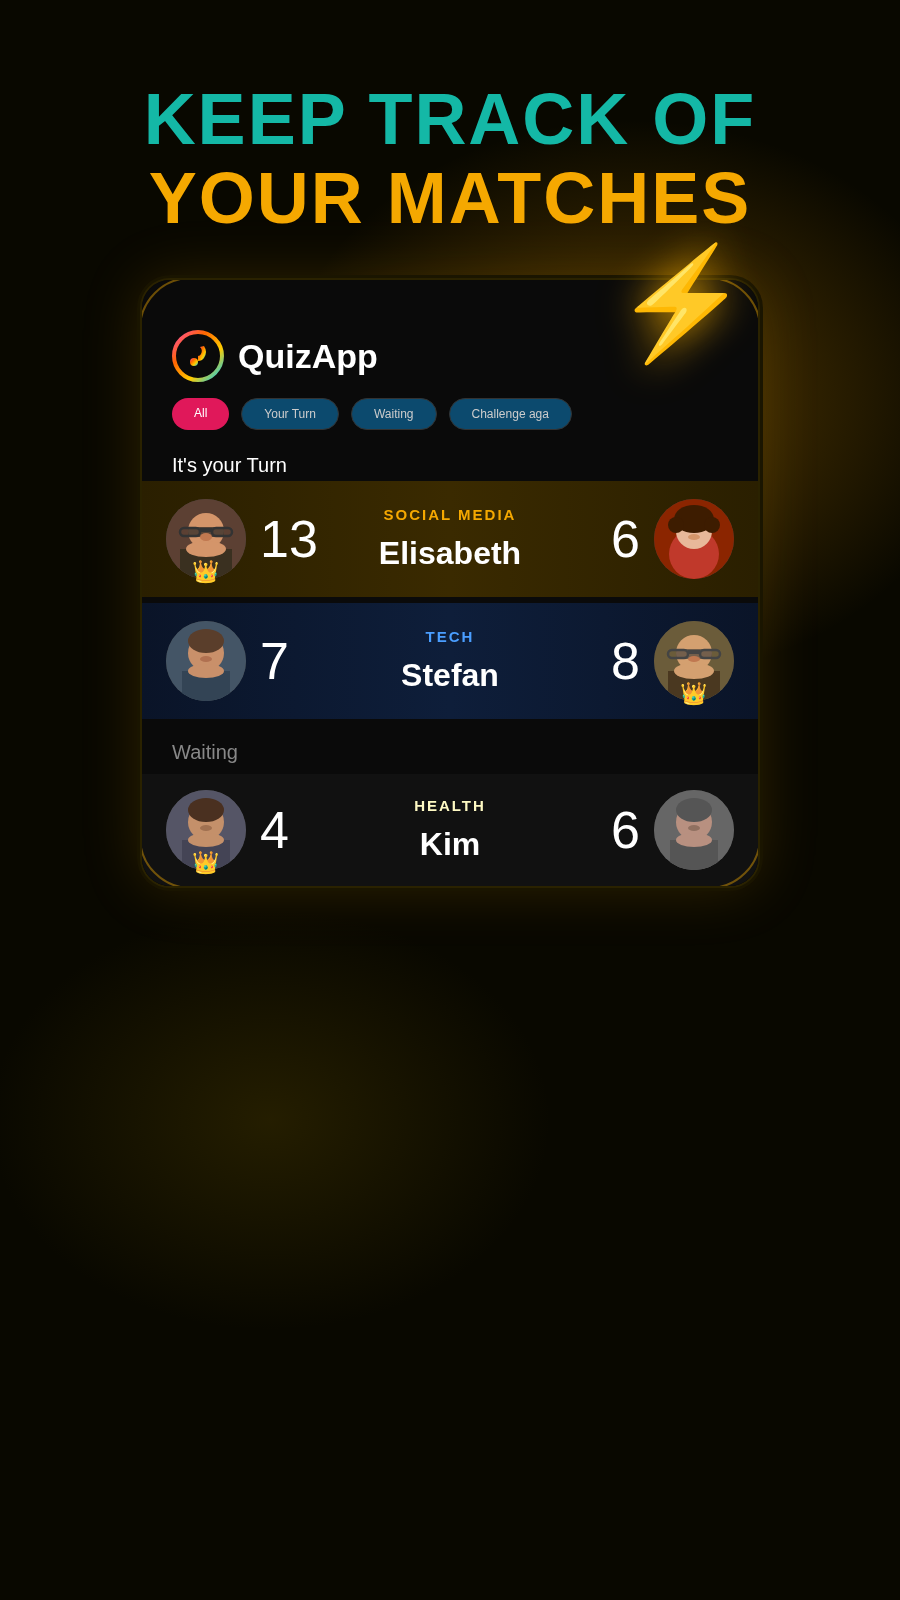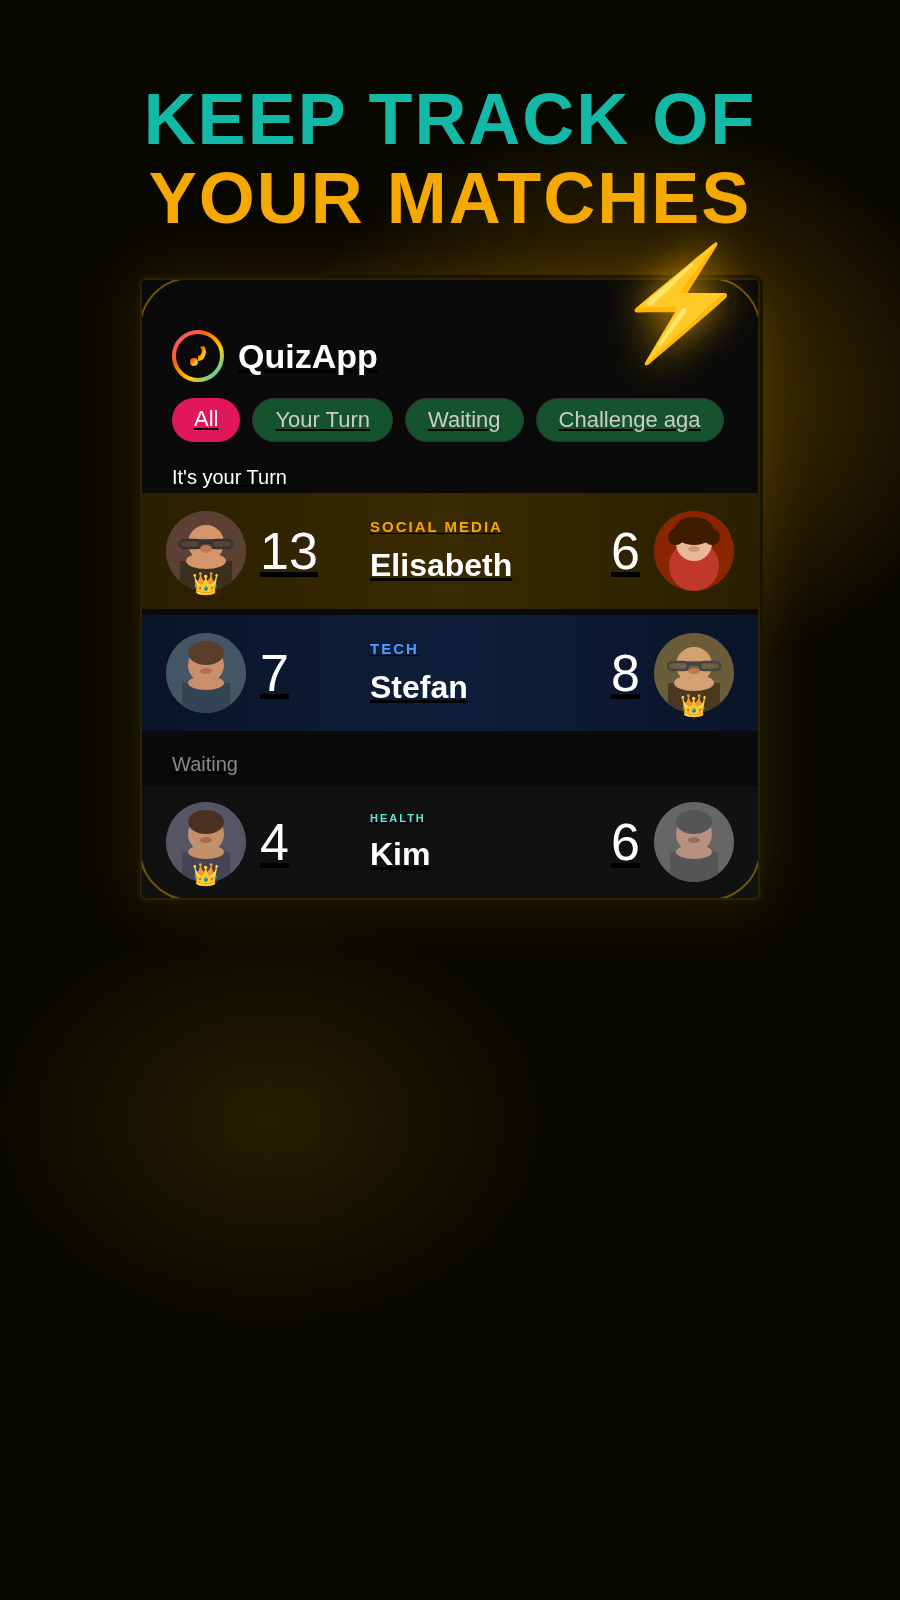--- a/index.html
+++ b/index.html
@@ -74,30 +74,29 @@
       top: -30px;
       right: 10px;
       font-size: 110px;
       z-index: 10;
       filter: drop-shadow(0 0 20px rgba(255, 180, 0, 0.8));
       line-height: 1;
     }
 
     .phone-frame {
       background: #0d0d0d;
-      border-radius: 6px;
+      border-radius: 30px;
       border: 2px solid #2a2200;
       box-shadow:
         0 0 0 3px #1a1500,
         0 0 60px rgba(200, 140, 0, 0.2),
         inset 0 0 30px rgba(0,0,0,0.8);
       overflow: hidden;
       padding: 0;
       position: relative;
-      text-decoration: underline;
     }
 
     
     .phone-frame::before {
       content: '';
       position: absolute;
       inset: -3px;
       border-radius: 52px;
       border: 2px solid rgba(255, 180, 0, 0.4);
       pointer-events: none;
@@ -138,33 +137,33 @@
     .filter-tabs {
       display: flex;
       gap: 12px;
       padding: 0 30px 16px;
       flex-wrap: nowrap;
     }
 
     .tab-pill {
       padding: 8px 22px;
       border-radius: 50px;
-      font-size: 22px;
+      font-size: 12px;
       font-weight: 500;
       cursor: pointer;
       white-space: nowrap;
     }
 
     .tab-pill.active {
       background: #e0185a;
       color: #ffffff;
     }
 
     .tab-pill.inactive {
-      background: #14532d;
+      background: #0c4a6e;
       color: #cccccc;
       border: 1px solid #333;
     }
 
     
     .section-label {
       padding: 8px 30px 4px;
       font-size: 20px;
       color: #ffffff;
       font-weight: 500;
@@ -229,20 +228,21 @@
       line-height: 1;
     }
 
     .score-num {
       font-size: 52px;
       font-weight: 300;
       color: #ffffff;
     }
 
     .match-center {
+      text-align: center;
       flex: 0 0 160px;
     }
 
     .match-category {
       font-size: 15px;
       font-weight: 700;
       letter-spacing: 2px;
       text-transform: uppercase;
     }
 
@@ -427,21 +427,21 @@
                   <rect x="16" y="50" width="48" height="30" fill="#445"></rect>
                   <ellipse cx="40" cy="50" rx="18" ry="7" fill="#c4906a"></ellipse>
                 </svg>
               </div>
               <div class="crown-badge">👑</div>
             </div>
             <div class="score-num">4</div>
           </div>
 
           <div class="match-center">
-            <div class="match-category" style="color:#5eead4; font-size:11px; font-weight:700; letter-spacing:2px; text-transform:uppercase;">HEALTH</div>
+            <div class="match-category" style="color:#fef9c3; font-size:15px; font-weight:700; letter-spacing:2px; text-transform:uppercase;">HEALTH</div>
             <div class="match-opponent">Kim</div>
           </div>
 
           <div class="player-section right">
             <div class="avatar-wrap">
               <div class="avatar-circle">
                 <svg viewBox="0 0 80 80" xmlns="http://www.w3.org/2000/svg">
                   <rect width="80" height="80" fill="#666"></rect>
                   <circle cx="40" cy="32" r="18" fill="#b89080"></circle>
                   <ellipse cx="40" cy="20" rx="18" ry="12" fill="#555"></ellipse>

